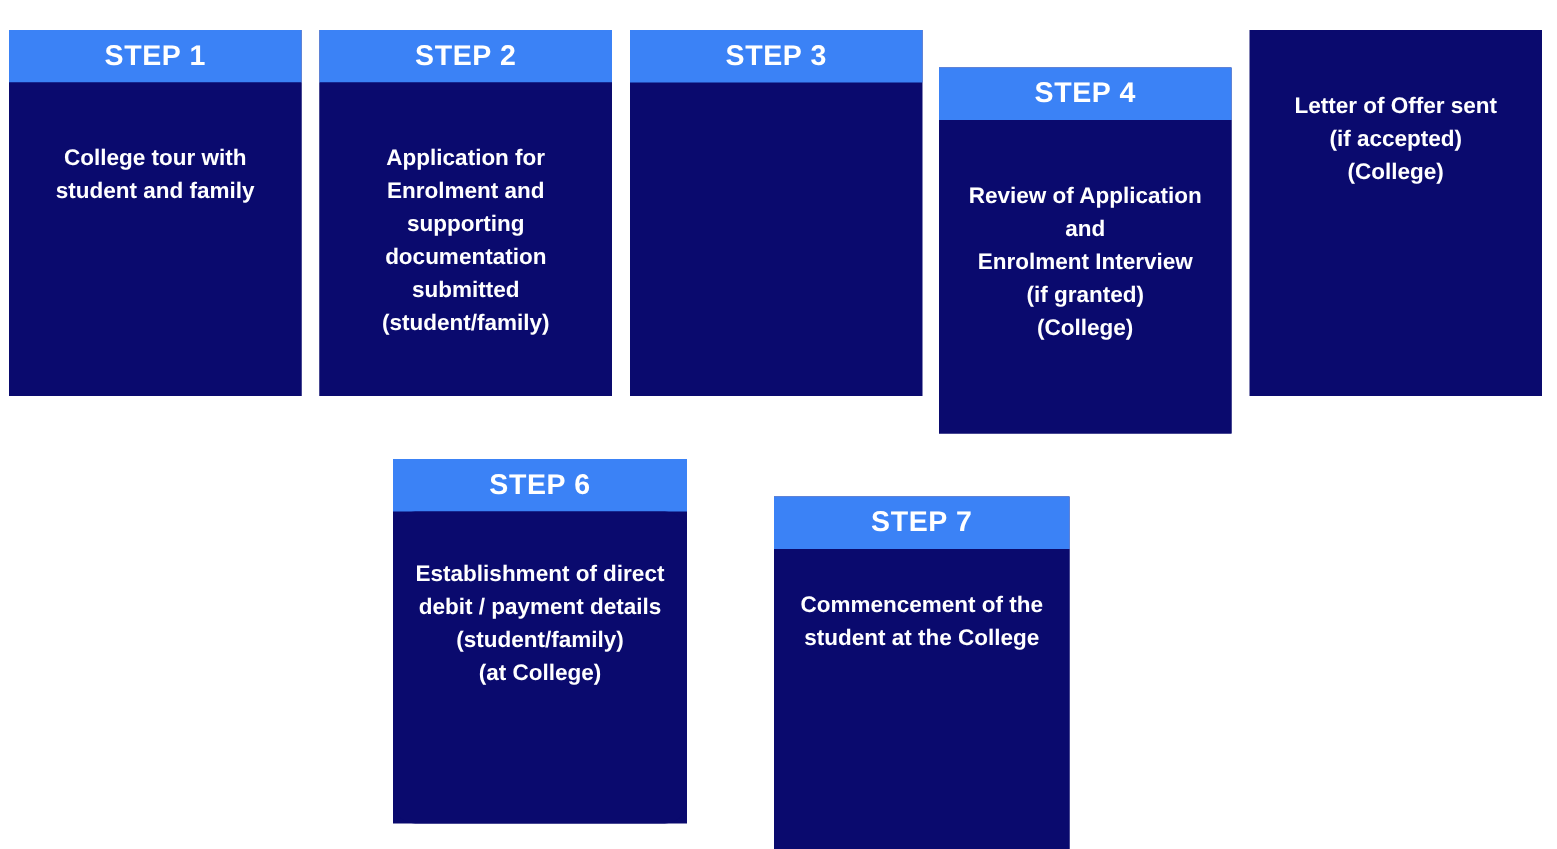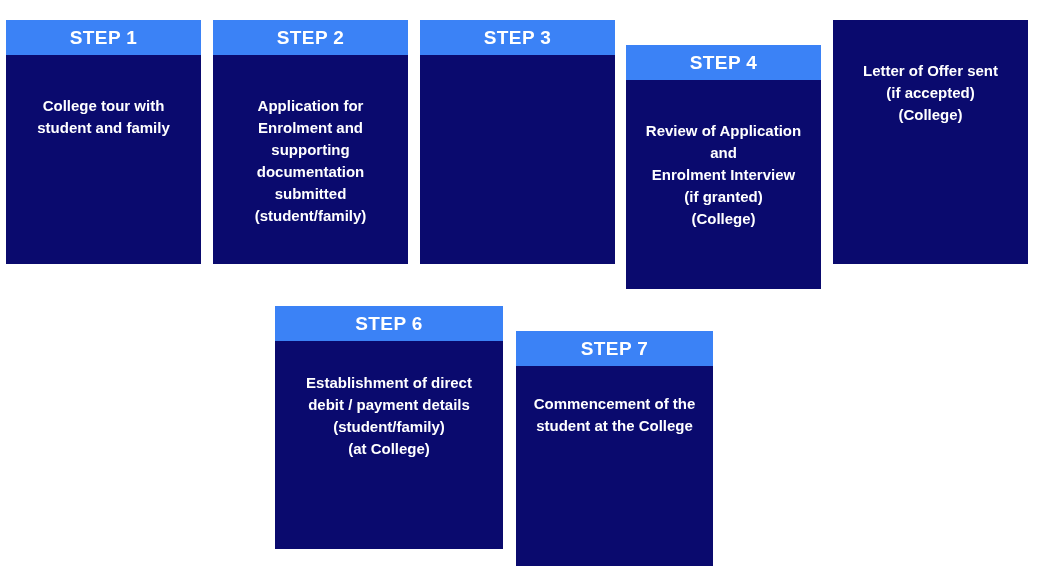--- a/index.html
+++ b/index.html
@@ -69,21 +69,21 @@
   .card-1 { left: 6px; }
   .card-2 { left: 213px; }
   .card-3 { left: 420px; }
   .card-4 { left: 626px; margin-top: 25px; }
   .card-5 { left: 833px; }
 
   
   .row2 { top: 306px; height: 243px; }
   .row2 .step-header { height: 35px; }
 
-  .card-6 { left: 275px; width: 228px; }
+  .card-6 { left: 262px; width: 196px; }
   .card-6 .step-body { padding-top: 31px; border-radius: 15px; }
 
   .card-7 { left: 516px; width: 197px; margin-top: 25px; }
   .card-7 .step-body { padding-top: 27px; }
 </style>
 </head>
 <body>
 
 <div class="process-board">
 

